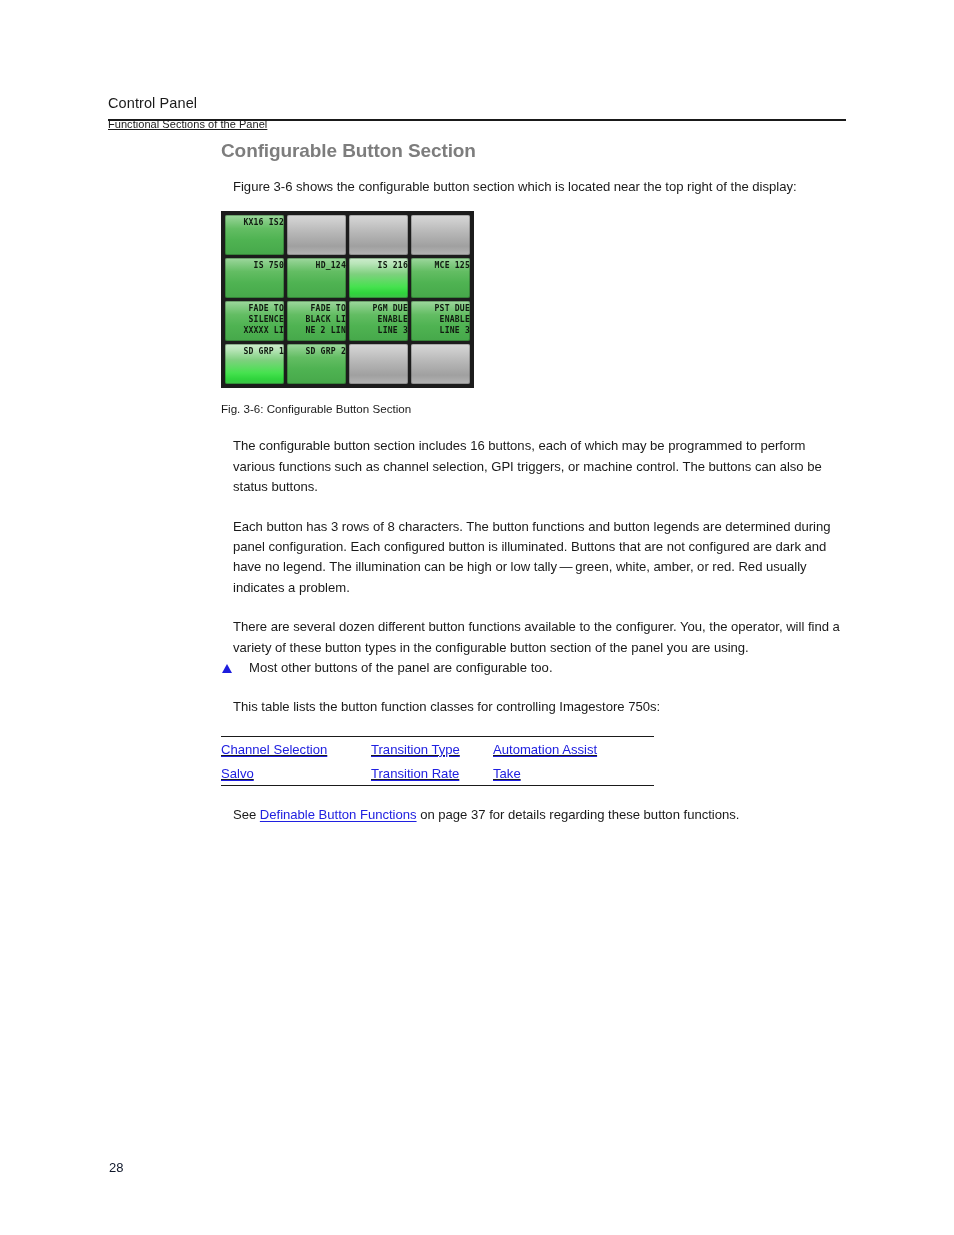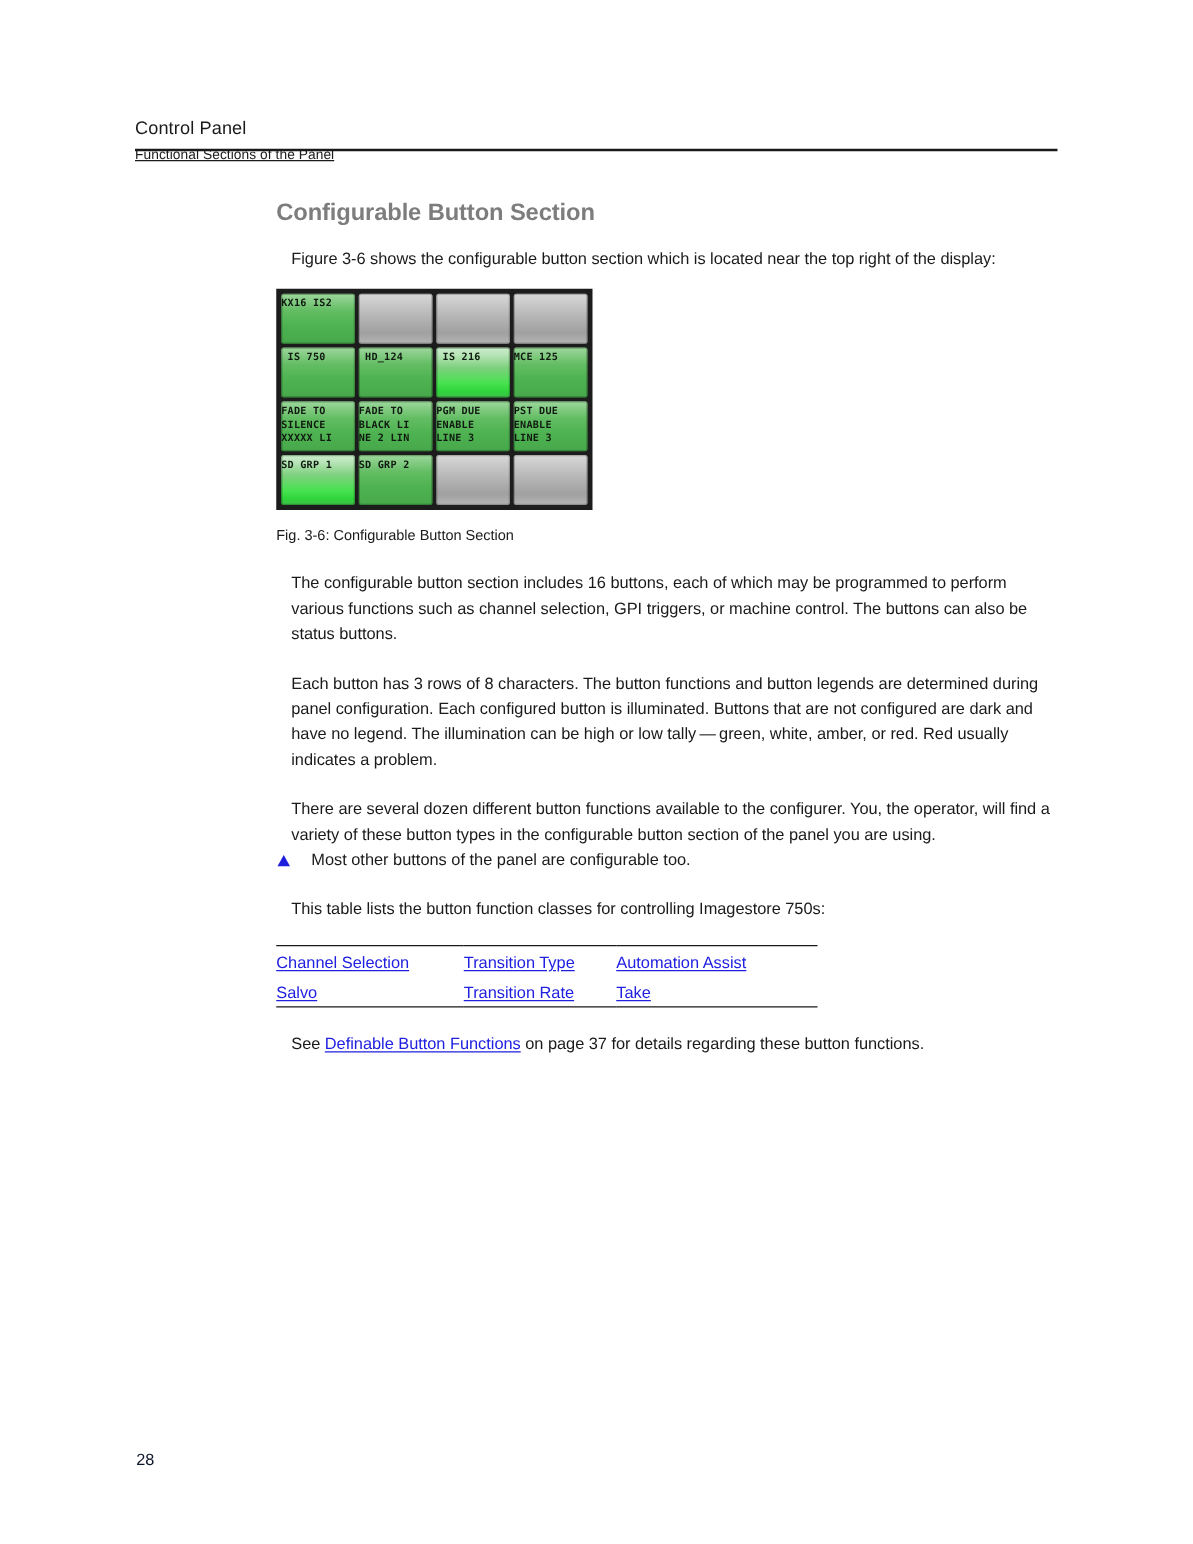--- a/index.html
+++ b/index.html
@@ -52,21 +52,21 @@
     top: 119px;
     width: 738px;
     height: 1.6px;
     background: #1a1a1a;
   }
 
   
   .content {
     position: absolute;
     left: 221px;
-    top: 159px;
+    top: 139px;
     width: 625px;
   }
 
   h1.section-heading {
     margin: 0;
     font-size: 19px;
     line-height: 24px;
     font-weight: bold;
     color: #7d7d7d;
     letter-spacing: -0.1px;
@@ -100,21 +100,21 @@
     position: relative;
     border-radius: 2px;
     overflow: hidden;
     font-family: "DejaVu Sans Mono", monospace;
     font-size: 8.1px;
     line-height: 10.6px;
     font-weight: bold;
     letter-spacing: 0.2px;
     padding-top: 2px;
     box-sizing: border-box;
-    text-align: left;
+    text-align: right;
     color: #101a10;
   }
   .cbtn .lines {
     position: relative;
     z-index: 2;
     white-space: pre;
   }
   
   .cbtn.green {
     background: linear-gradient(to bottom,
@@ -159,20 +159,21 @@
     border-bottom: 9px solid #1d1ddd;
   }
 
   
   .link-table {
     margin-top: 18px;
     width: 433px;
     border-top: 1.4px solid #1a1a1a;
     border-bottom: 1.4px solid #1a1a1a;
     border-collapse: collapse;
+    text-decoration: underline;
   }
   .link-table td {
     padding: 4px 0 3px 0;
     font-size: 13.1px;
     line-height: 17px;
     vertical-align: top;
   }
   .link-table td.c1 { width: 150px; }
   .link-table td.c2 { width: 122px; }
   .link-table td.c3 { width: 161px; }

